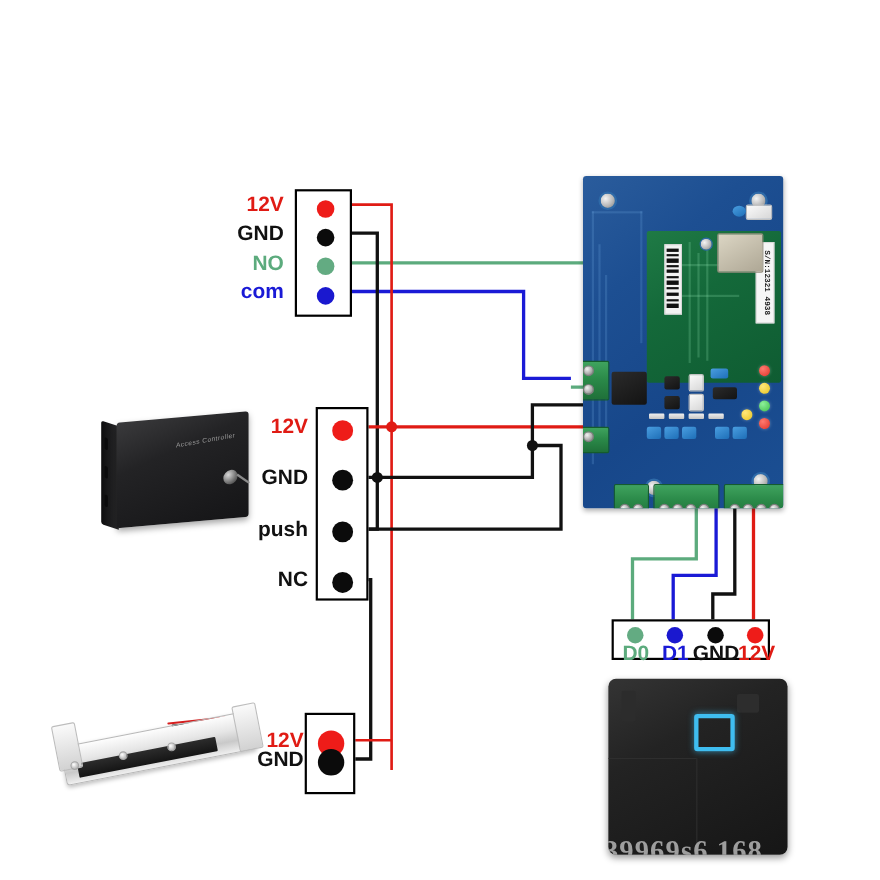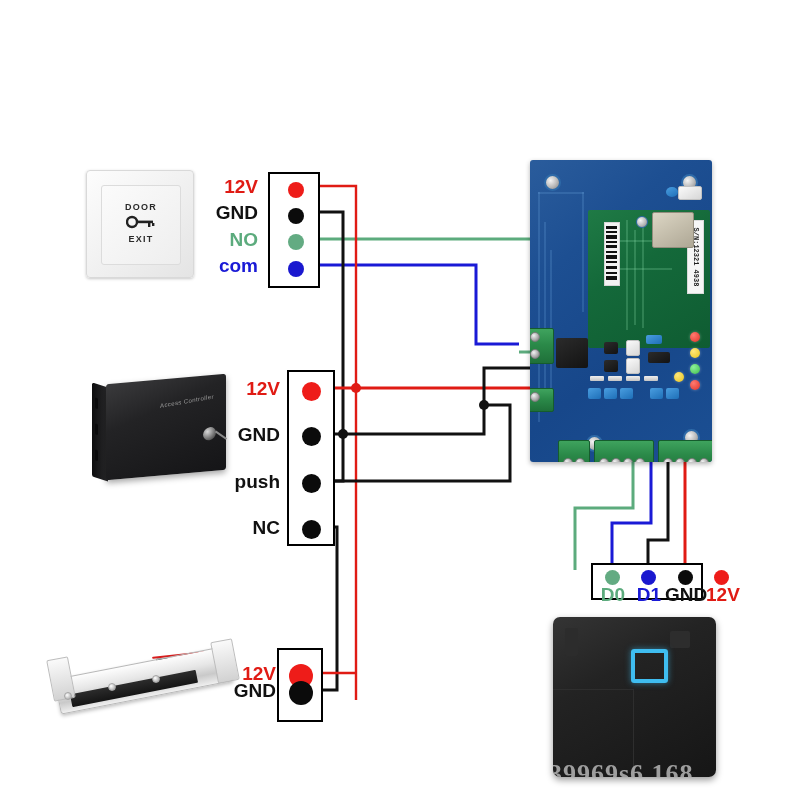--- a/index.html
+++ b/index.html
@@ -266,32 +266,20 @@
       <polyline points="668,462 668,540 648,540 648,570" stroke="#111111" stroke-width="3"></polyline>
 
       <polyline points="685,462 685,570" stroke="#e01b14" stroke-width="3"></polyline>
 
       <circle cx="356" cy="388" r="5" fill="#e01b14"></circle>
       <circle cx="343" cy="434" r="5" fill="#111111"></circle>
       <circle cx="484" cy="405" r="5" fill="#111111"></circle>
     </g>
   </svg>
 
-  <div class="abs" id="door-exit">
-    <div class="inner">
-      <div class="t1">DOOR</div>
-      <svg class="keyicon" viewBox="0 0 30 14">
-        <circle cx="6" cy="7" r="5" fill="none" stroke="#222" stroke-width="2.4"></circle>
-        <rect x="10" y="5.6" width="17" height="2.6" fill="#222"></rect>
-        <rect x="22" y="8" width="2.4" height="4" fill="#222"></rect>
-        <rect x="26" y="8" width="2.4" height="3" fill="#222"></rect>
-      </svg>
-      <div class="t2">EXIT</div>
-    </div>
-  </div>
 
   <div class="abs lbl red" style="left:196px;top:177px;width:62px;">12V</div>
   <div class="abs lbl blk" style="left:188px;top:203px;width:70px;">GND</div>
   <div class="abs lbl grn" style="left:196px;top:230px;width:62px;">NO</div>
   <div class="abs lbl blu" style="left:188px;top:256px;width:70px;">com</div>
 
   <div class="abs termbox" style="left:268px;top:172px;width:52px;height:116px;">
     <div class="abs dot red" style="left:18px;top:8px;width:16px;height:16px;"></div>
     <div class="abs dot blk" style="left:18px;top:34px;width:16px;height:16px;"></div>
     <div class="abs dot grn" style="left:18px;top:60px;width:16px;height:16px;"></div>
@@ -432,21 +420,21 @@
         <div class="screw" style="left:40px;top:17px;"></div>
     </div>
     <div class="term" style="left:128px;bottom:-10px;width:58px;height:30px;">
       <div class="screw" style="left:4px;top:17px;"></div>
         <div class="screw" style="left:16px;top:17px;"></div>
       <div class="screw" style="left:28px;top:17px;"></div>
         <div class="screw" style="left:40px;top:17px;"></div>
     </div>
   </div>
 
-  <div class="abs termbox" style="left:556px;top:563px;width:112px;height:37px;margin-left:35px;">
+  <div class="abs termbox" style="left:556px;top:563px;width:144px;height:37px;">
     <div class="abs dot grn" style="left:12px;top:5px;width:15px;height:15px;"></div>
     <div class="abs dot blu" style="left:48px;top:5px;width:15px;height:15px;"></div>
     <div class="abs dot blk" style="left:85px;top:5px;width:15px;height:15px;"></div>
     <div class="abs dot red" style="left:121px;top:5px;width:15px;height:15px;"></div>
 
     <div class="abs lbl grn" style="left:5px;top:20px;width:30px;text-align:center;">D0</div>
     <div class="abs lbl blu" style="left:41px;top:20px;width:30px;text-align:center;">D1</div>
     <div class="abs lbl blk" style="left:71px;top:20px;width:44px;text-align:center;">GND</div>
     <div class="abs lbl red" style="left:113px;top:20px;width:32px;text-align:center;">12V</div>
   </div>

